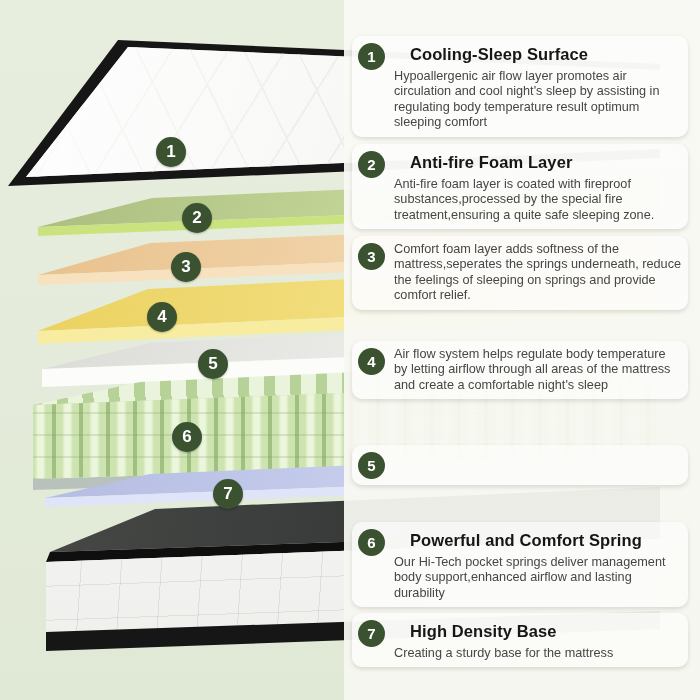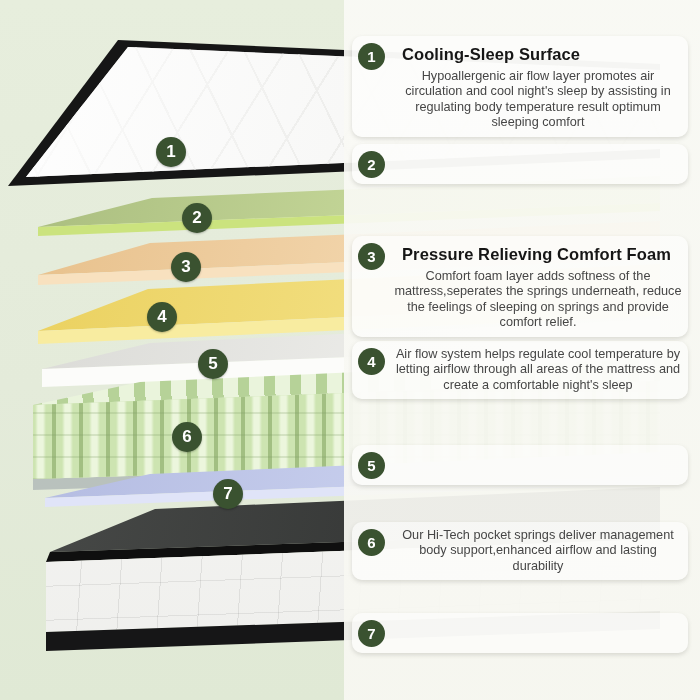--- a/index.html
+++ b/index.html
@@ -90,22 +90,22 @@
     background:rgba(255,255,255,.55);
     border-radius:10px;
     box-shadow:0 2px 4px rgba(110,110,100,.22);
   }
   .fbadge{
     flex:0 0 27px;width:27px;height:27px;border-radius:50%;
     background:#3a5230;color:#fff;font-weight:bold;font-size:15px;
     display:flex;align-items:center;justify-content:center;margin-top:1px;
   }
   .ftext{flex:1;min-width:0;}
-  .ftitle{font-size:16.5px;font-weight:bold;color:#161616;margin:3px 0 5px 8px;letter-spacing:.1px;}
-  .fdesc{font-size:12.7px;line-height:1.22;color:#464646;text-align:center;}
+  .ftitle{font-size:16.5px;font-weight:bold;color:#161616;margin:3px 0 5px 16px;letter-spacing:.1px;}
+  .fdesc{font-size:12.7px;line-height:1.22;color:#464646;}
 </style>
 </head>
 <body>
 
 <div class="canvas">
 
   <div>
     <div class="shape m-top-trim"></div>
     <div class="shape m-top-face"></div>
     <div class="shape l2-top"></div>
@@ -140,48 +140,56 @@
     <div class="card" style="top:36px">
       <div class="fbadge">1</div>
       <div class="ftext">
         <div class="ftitle">Cooling-Sleep Surface</div>
         <div class="fdesc">Hypoallergenic air flow layer promotes air circulation and cool night's sleep by assisting in regulating body temperature result optimum sleeping comfort</div>
       </div>
     </div>
 
     <div class="card" style="top:144px">
       <div class="fbadge">2</div>
+      <div class="ftext">
+        <div class="ftitle">Anti-fire Foam Layer</div>
+        <div class="fdesc">Anti-fire foam layer is coated with fireproof substances,processed by the special fire treatment,ensuring a quite safe sleeping zone.</div>
+      </div>
     </div>
 
     <div class="card" style="top:236px">
       <div class="fbadge">3</div>
       <div class="ftext">
-        <div class="ftitle">Pressure Relieving Comfort Foam</div>
         <div class="fdesc">Comfort foam layer adds softness of the mattress,seperates the springs underneath, reduce the feelings of sleeping on springs and provide comfort relief.</div>
       </div>
     </div>
 
     <div class="card" style="top:341px">
       <div class="fbadge">4</div>
       <div class="ftext">
-        <div class="fdesc">Air flow system helps regulate cool temperature by letting airflow through all areas of the mattress and create a comfortable night's sleep</div>
+        <div class="fdesc">Air flow system helps regulate body temperature by letting airflow through all areas of the mattress and create a comfortable night's sleep</div>
       </div>
     </div>
 
     <div class="card" style="top:445px">
       <div class="fbadge">5</div>
       <div class="ftext">
       </div>
     </div>
 
     <div class="card" style="top:522px">
       <div class="fbadge">6</div>
       <div class="ftext">
+        <div class="ftitle">Powerful and Comfort Spring</div>
         <div class="fdesc">Our Hi-Tech pocket springs deliver management body support,enhanced airflow and lasting durability</div>
       </div>
     </div>
 
     <div class="card" style="top:613px">
       <div class="fbadge">7</div>
+      <div class="ftext">
+        <div class="ftitle">High Density Base</div>
+        <div class="fdesc">Creating a sturdy base for the mattress</div>
+      </div>
     </div>
 
   </div>
 </div>
 
 </body></html>

